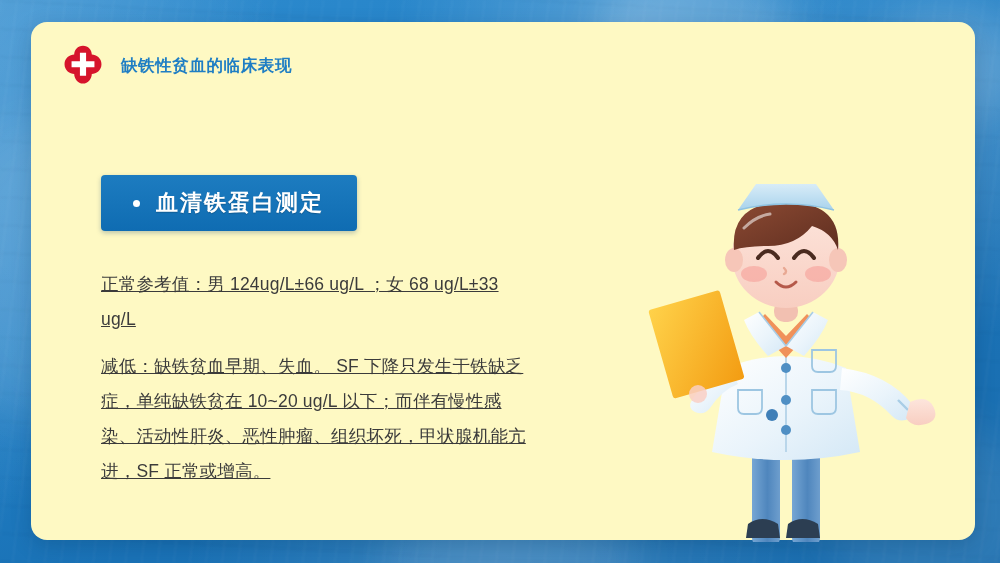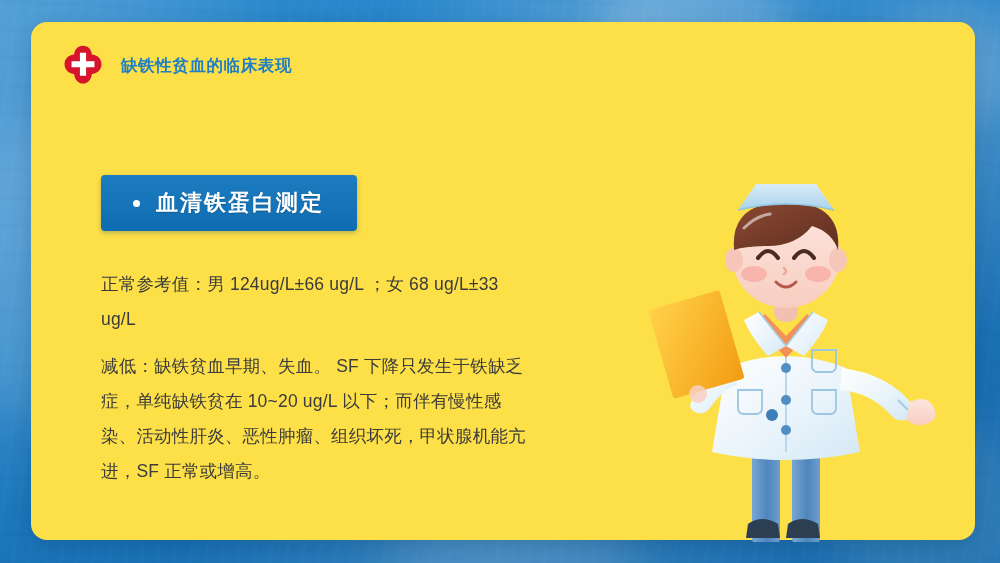--- a/index.html
+++ b/index.html
@@ -62,21 +62,21 @@
   .bg-b5 { left: 380px;  top: 500px; width: 260px; height: 120px; background: rgba(255,255,255,0.10); }
   .bg-b6 { left: 820px;  top: 420px; width: 220px; height: 180px; background: rgba(255,255,255,0.09); }
 
   
   .card {
     position: absolute;
     left: 31px;
     top: 22px;
     width: 944px;
     height: 518px;
-    background: #fde047;
+    background: #fef9c3;
     border-radius: 16px;
     box-shadow: 0 6px 20px rgba(5,45,80,0.22);
   }
 
   
   .header {
     position: absolute;
     left: 30px;
     top: 22px;
     display: flex;
@@ -133,20 +133,21 @@
     left: 70px;
     top: 245px;
     width: 430px;
     color: #3b3b3b;
     font-size: 17.5px;
     line-height: 35px;
     letter-spacing: 0.2px;
   }
   .body-copy p {
     margin: 0 0 12px 0;
+    text-decoration: underline;
   }
   .body-copy p:last-child { margin-bottom: 17px; }
 
   
   .doctor {
     position: absolute;
     left: 595px;
     top: 150px;
     width: 340px;
     height: 370px;

